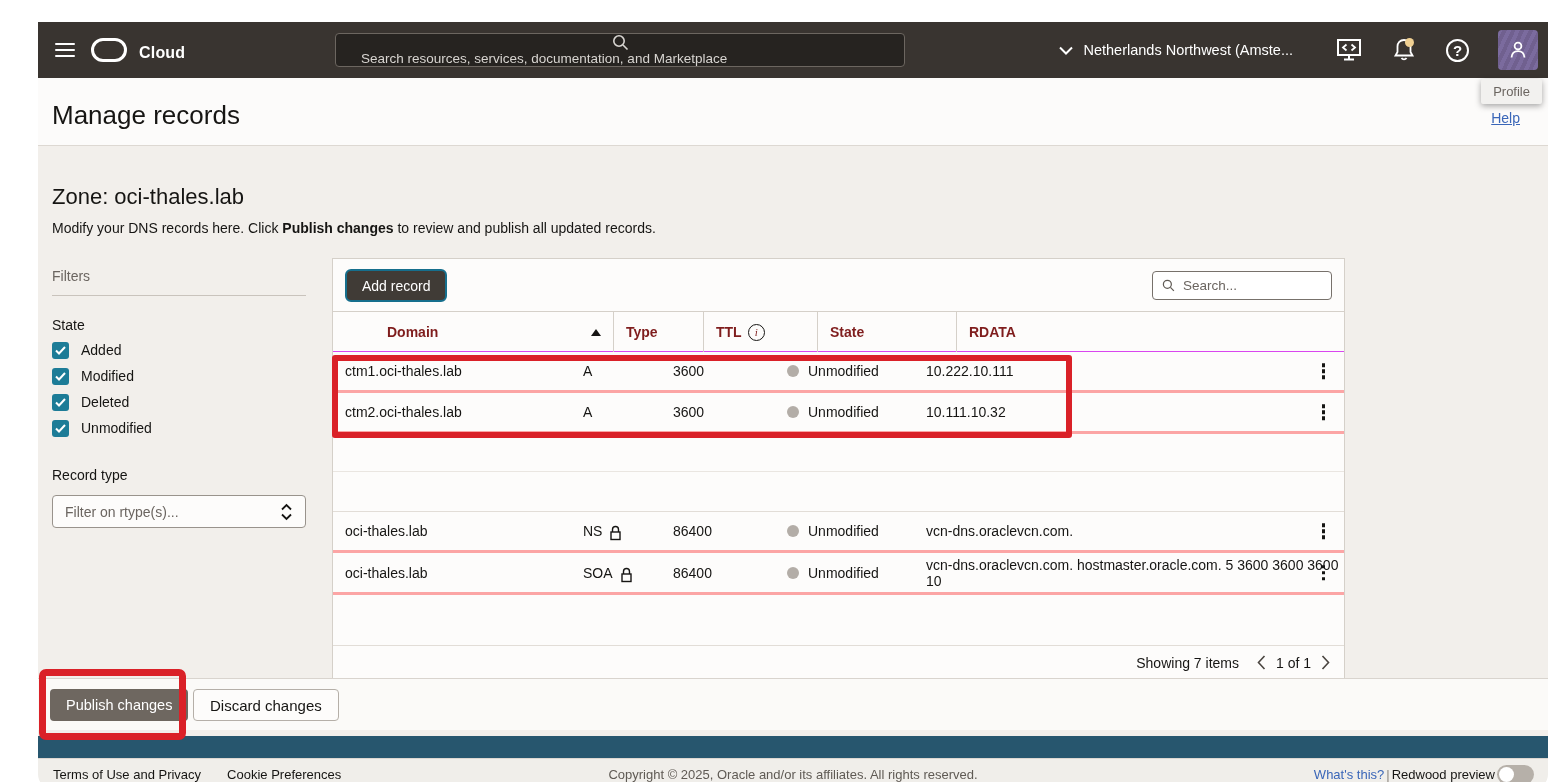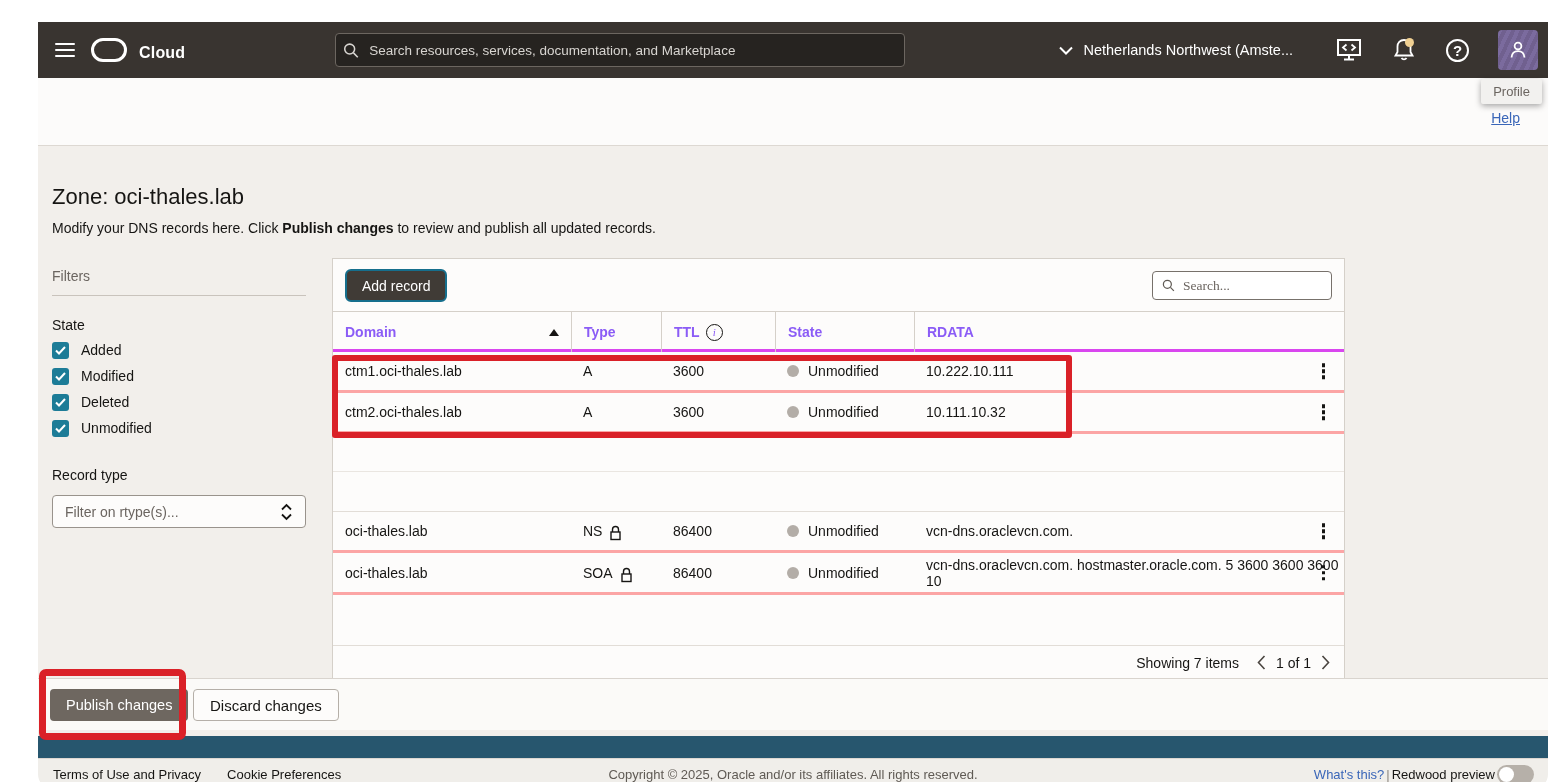--- a/index.html
+++ b/index.html
@@ -6,21 +6,21 @@
   html,body { width:1568px; height:782px; background:#ffffff; font-family:"Liberation Sans", sans-serif; overflow:hidden; }
   #window { position:absolute; left:38px; top:22px; width:1510px; height:740px; background:#f2efeb; }
 
   
   .topbar { position:absolute; left:0; top:0; width:1510px; height:56px; background:#393430; display:flex; align-items:center; z-index:5; }
   .hamburger { margin-left:17px; width:20px; height:14px; display:flex; flex-direction:column; justify-content:space-between; cursor:pointer; }
   .hamburger div { height:2px; background:#fff; border-radius:1px; }
   .brand { display:flex; align-items:flex-end; margin-left:16px; cursor:pointer; }
   .o-logo { width:36px; height:24px; border:3.5px solid #fff; border-radius:12px; }
   .brand-label { color:#fff; font-size:16px; font-weight:700; margin-left:12px; letter-spacing:.2px; }
-  .top-search { position:absolute; left:297px; top:11px; width:570px; height:34px; background:#262320; border:1px solid #6c6660; border-radius:4px; display:flex; align-items:center; padding:0 7px; }
+  .top-search { position:absolute; left:297px; top:11px; width:570px; height:34px; background:#262320; border:1px solid #6c6660; border-radius:4px; display:flex; align-items:center; padding:0 20px;flex-direction:column; }
   .top-search input { background:transparent; border:none; outline:none; color:#e9e7e4; font-size:13.5px; margin-left:10px; width:100%; font-family:"Liberation Sans", sans-serif; }
   .top-search input::placeholder { color:#d8d5d1; opacity:1; }
   .top-right { position:absolute; right:10px; top:0; height:56px; display:flex; align-items:center; gap:29px; }
   .region { display:flex; align-items:center; gap:10px; color:#fff; font-size:14.5px; cursor:pointer; margin-right:14px; }
   .icon-btn { display:flex; align-items:center; justify-content:center; cursor:pointer; position:relative; }
   .help-circle { width:23px; height:23px; border:2px solid #fff; border-radius:50%; color:#fff; font-size:15px; font-weight:700; display:flex; align-items:center; justify-content:center; }
   .avatar { width:40px; height:40px; border-radius:4px; display:flex; align-items:center; justify-content:center;
             background:repeating-linear-gradient(115deg, #7b6b9e 0 4px, #70608f 4px 8px); cursor:pointer; }
 
   .tooltip { position:absolute; right:6px; top:57px; background:#f2f1ef; color:#6b6560; font-size:13px; padding:5px 12px; box-shadow:0 2px 6px rgba(0,0,0,.35); border-radius:2px; z-index:60; }
@@ -45,25 +45,25 @@
   .chk-row span.lbl { margin-left:12px; font-size:14px; color:#161513; }
   .rtype-label { margin-top:30px; font-size:14px; color:#161513; }
   .rtype-select { margin-top:12px; width:254px; height:33px; background:#fdfcfb; border:1px solid #99938c; border-radius:4px; display:flex; align-items:center; justify-content:space-between; padding:0 12px; cursor:pointer; }
   .rtype-select span { color:#6b6560; font-size:14px; }
 
   
   .card { position:absolute; left:294px; top:112px; width:1013px; background:#fdfcfb; border:1px solid #d5d0c9; }
   .card-toolbar { height:53px; border-bottom:1px solid #d5d0c9; position:relative; }
   .add-btn { position:absolute; left:12px; top:10px; height:33px; padding:0 15px; background:#403b36; border:2px solid #166f8d; border-radius:6px; color:#fff; font-size:14px; cursor:pointer; font-family:"Liberation Sans", sans-serif; }
   .tbl-search { position:absolute; right:12px; top:12px; width:180px; height:29px; background:#fff; border:1px solid #77716b; border-radius:4px; display:flex; align-items:center; padding:0 9px; }
-  .tbl-search input { border:none; outline:none; font-size:13.5px; color:#4c1d95; margin-left:8px; width:100%; background:transparent; font-family:Liberation Serif, serif; }
+  .tbl-search input { border:none; outline:none; font-size:13.5px; color:#4c1d95; margin-left:8px; width:100%; background:transparent; font-family:Liberation Sans, sans-serif; }
   .tbl-search input::placeholder { color:#6b6560; opacity:1; }
 
   .grid-row { display:grid; grid-template-columns:238px 90px 114px 139px 1fr; align-items:center; }
-  .thead { height:40px; border-bottom:3px solid #d946ef; font-weight:700; font-size:14px; color:#8b5cf6; }
+  .thead { height:40px; border-bottom:1px solid #d946ef; font-weight:700; font-size:14px; color:#7f1d1d;padding-left:42px; }
   .thead > div { height:40px; display:flex; align-items:center; padding-left:12px; }
   .thead > div + div { border-left:1px solid #d5d0c9; }
   .sort-asc { margin-left:auto; margin-right:12px; width:0; height:0; border-left:5px solid transparent; border-right:5px solid transparent; border-bottom:7px solid #161513; cursor:pointer; }
   .info-i { margin-left:6px; width:17px; height:17px; border:1.4px solid #161513; border-radius:50%; font-size:11px; font-style:italic; font-weight:400; font-family:"Liberation Serif", serif; display:flex; align-items:center; justify-content:center; cursor:pointer; }
 
   .trow { height:41px; border-bottom:3px solid #fca5a5; font-size:14px; color:#161513; position:relative; }
   .trow > div { padding-left:12px; display:flex; align-items:center; }
   .state-dot { width:12px; height:12px; border-radius:50%; background:#b3ada7; margin-right:9px; flex:none; }
   .kebab { position:absolute; right:16px; top:50%; transform:translateY(-50%); display:flex; flex-direction:column; gap:2.5px; cursor:pointer; padding:3px; }
   .kebab div { width:3.5px; height:3.5px; background:#161513; }
@@ -152,20 +152,21 @@
           <circle cx="11" cy="7" r="3.4" fill="none" stroke="#fff" stroke-width="1.8"></circle>
           <path d="M4.5 18.5 C5 13.8 8 12.2 11 12.2 C14 12.2 17 13.8 17.5 18.5" fill="none" stroke="#fff" stroke-width="1.8"></path>
         </svg>
       </div>
     </div>
   </div>
 
   <div class="tooltip">Profile</div>
 
   <div class="page-header">
+    <div class="page-title">Manage records</div>
     <a class="help-link">Help</a>
   </div>
 
   <div class="main">
     <div class="zone-title">Zone: oci-thales.lab</div>
     <div class="zone-desc"><span>Modify your DNS records here. Click </span><b>Publish changes</b><span> to review and publish all updated records.</span></div>
 
     <div class="filters">
       <div class="filters-title">Filters</div>
       <div class="filters-divider"></div>

